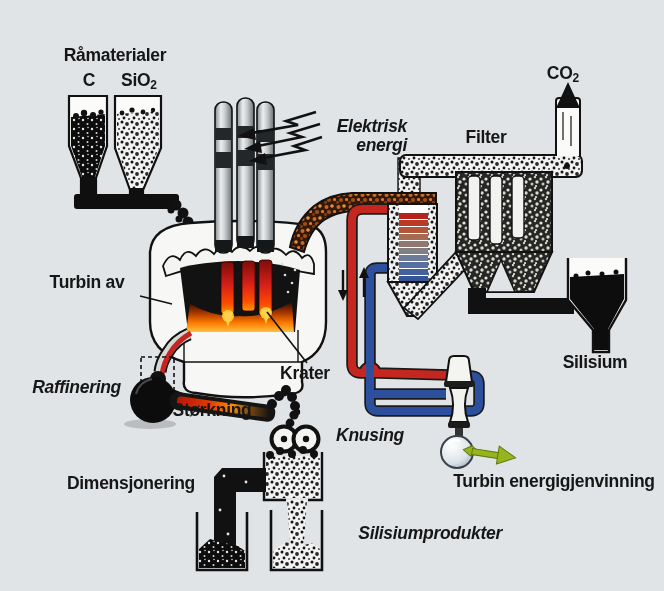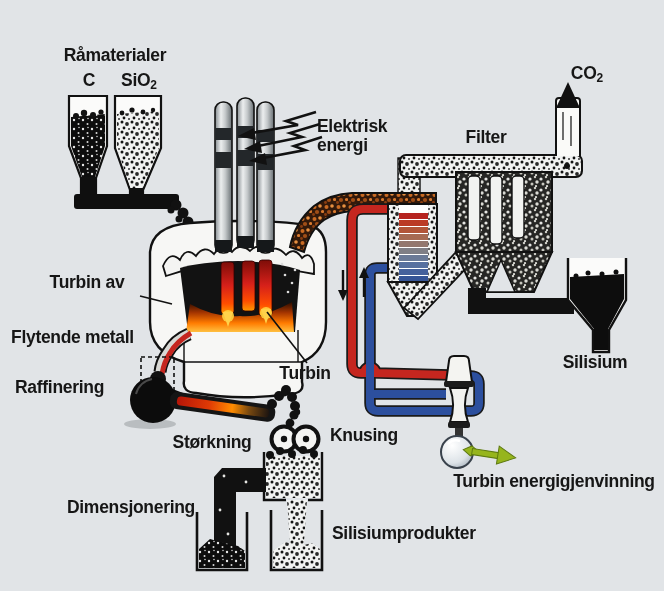--- a/index.html
+++ b/index.html
@@ -14,21 +14,21 @@
   .lbl{
     position:absolute;
     font-weight:bold;
     font-size:17.5px;
     letter-spacing:-0.3px;
     color:#161616;
     line-height:19px;
     text-align:center;
     white-space:nowrap;
   }
-  .lbl.left{text-align:left;}
+  .lbl.left{text-align:right;font-style:italic;}
   .sub{font-size:12px;vertical-align:-3px;letter-spacing:0;}
 </style>
 </head>
 <body>
 
 <div id="stage">
 
 <svg id="art" width="664" height="591" viewBox="0 0 664 591">
   <defs>
     <pattern id="chunk" width="9" height="9" patternUnits="userSpaceOnUse">
@@ -340,26 +340,25 @@
   </g>
 
   <line x1="140" y1="296" x2="172" y2="304" stroke="#111" stroke-width="1.5"></line>
   <line x1="267" y1="312" x2="307" y2="363" stroke="#111" stroke-width="1.6"></line>
 </svg>
 
 <div class="lbl" style="left:50px;top:46px;width:130px"><span>Råmaterialer</span></div>
 <div class="lbl" style="left:78px;top:71px;width:22px"><span>C</span></div>
 <div class="lbl" style="left:114px;top:71px;width:50px"><span>SiO</span><span class="sub">2</span></div>
 <div class="lbl left" style="left:317px;top:117px;width:90px"><span>Elektrisk</span><br><span>energi</span></div>
-<div class="lbl" style="left:564px;top:64px;width:46px"><span>CO</span><span class="sub">2</span></div>
+<div class="lbl" style="left:540px;top:64px;width:46px"><span>CO</span><span class="sub">2</span></div>
 <div class="lbl" style="left:457px;top:128px;width:58px"><span>Filter</span></div>
 <div class="lbl" style="left:34px;top:273px;width:106px"><span>Turbin av</span><br></div>
-<div class="lbl left" style="left:11px;top:328px;width:150px"><span>Flytende metall</span></div>
-<div class="lbl" style="left:274px;top:364px;width:62px"><span>Turbin</span></div>
+<div class="lbl" style="left:274px;top:364px;width:62px"><span>Krater</span></div>
 <div class="lbl left" style="left:15px;top:378px;width:106px"><span>Raffinering</span></div>
-<div class="lbl" style="left:164px;top:433px;width:96px"><span>Størkning</span></div>
+<div class="lbl" style="left:164px;top:401px;width:96px"><span>Størkning</span></div>
 <div class="lbl left" style="left:330px;top:426px;width:74px"><span>Knusing</span></div>
-<div class="lbl" style="left:56px;top:498px;width:150px"><span>Dimensjonering</span></div>
+<div class="lbl" style="left:56px;top:474px;width:150px"><span>Dimensjonering</span></div>
 <div class="lbl" style="left:554px;top:353px;width:82px"><span>Silisium</span></div>
 <div class="lbl" style="left:438px;top:472px;width:232px"><span>Turbin energigjenvinning</span></div>
 <div class="lbl left" style="left:332px;top:524px;width:170px"><span>Silisiumprodukter</span></div>
 
 </div>
 
 </body></html>

